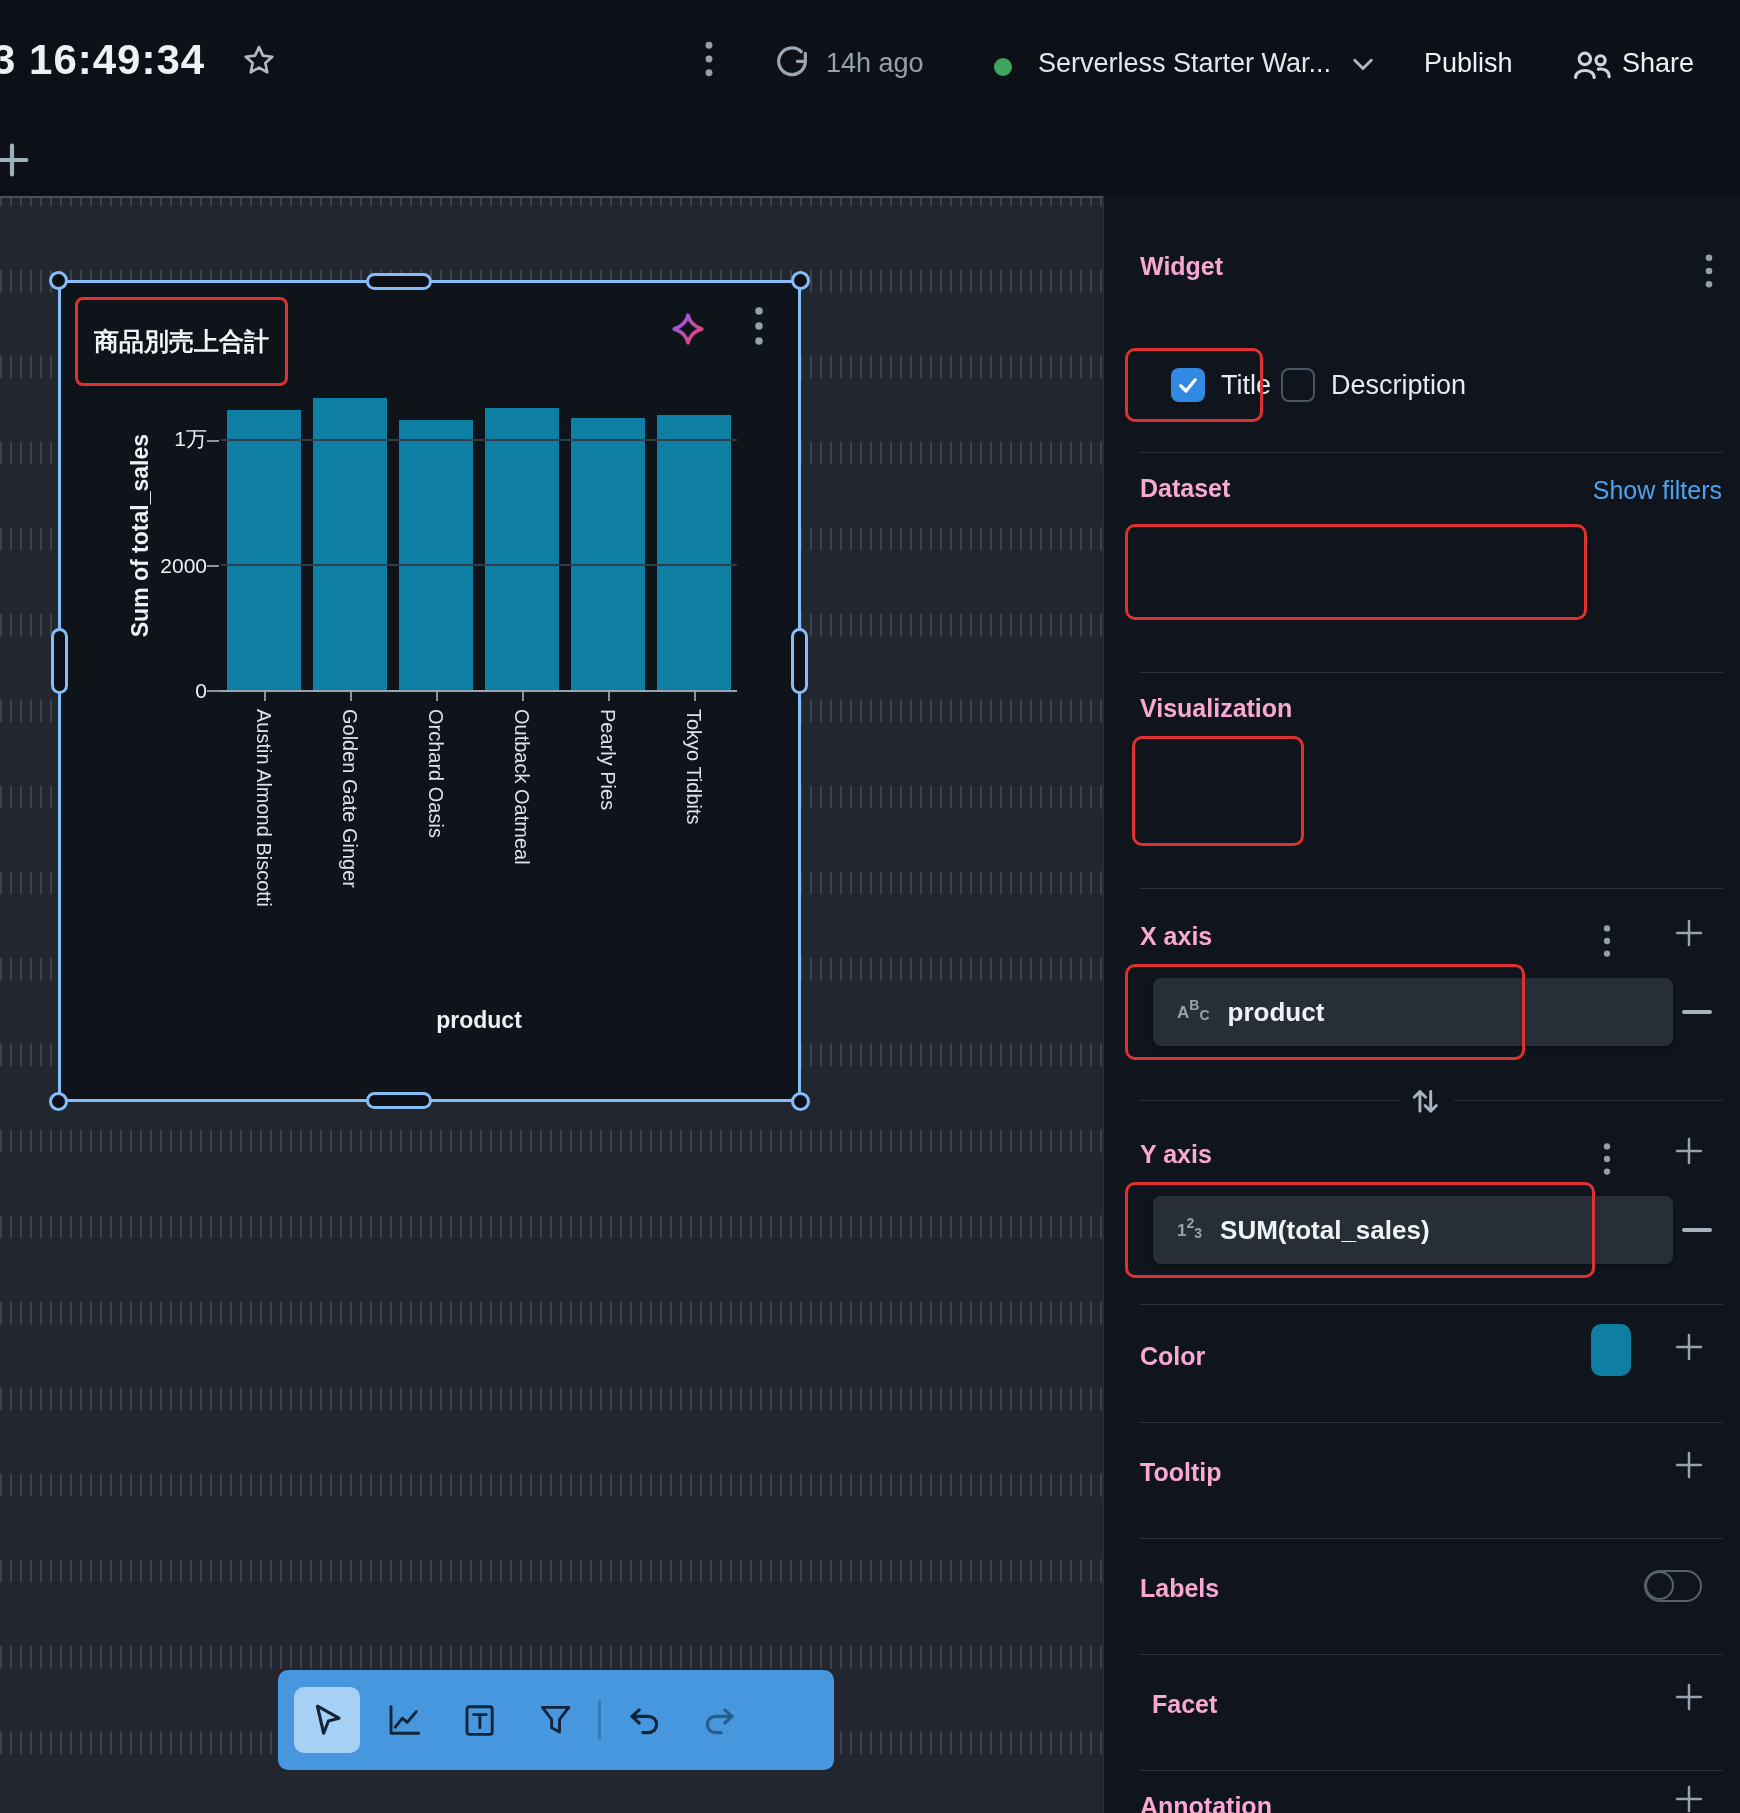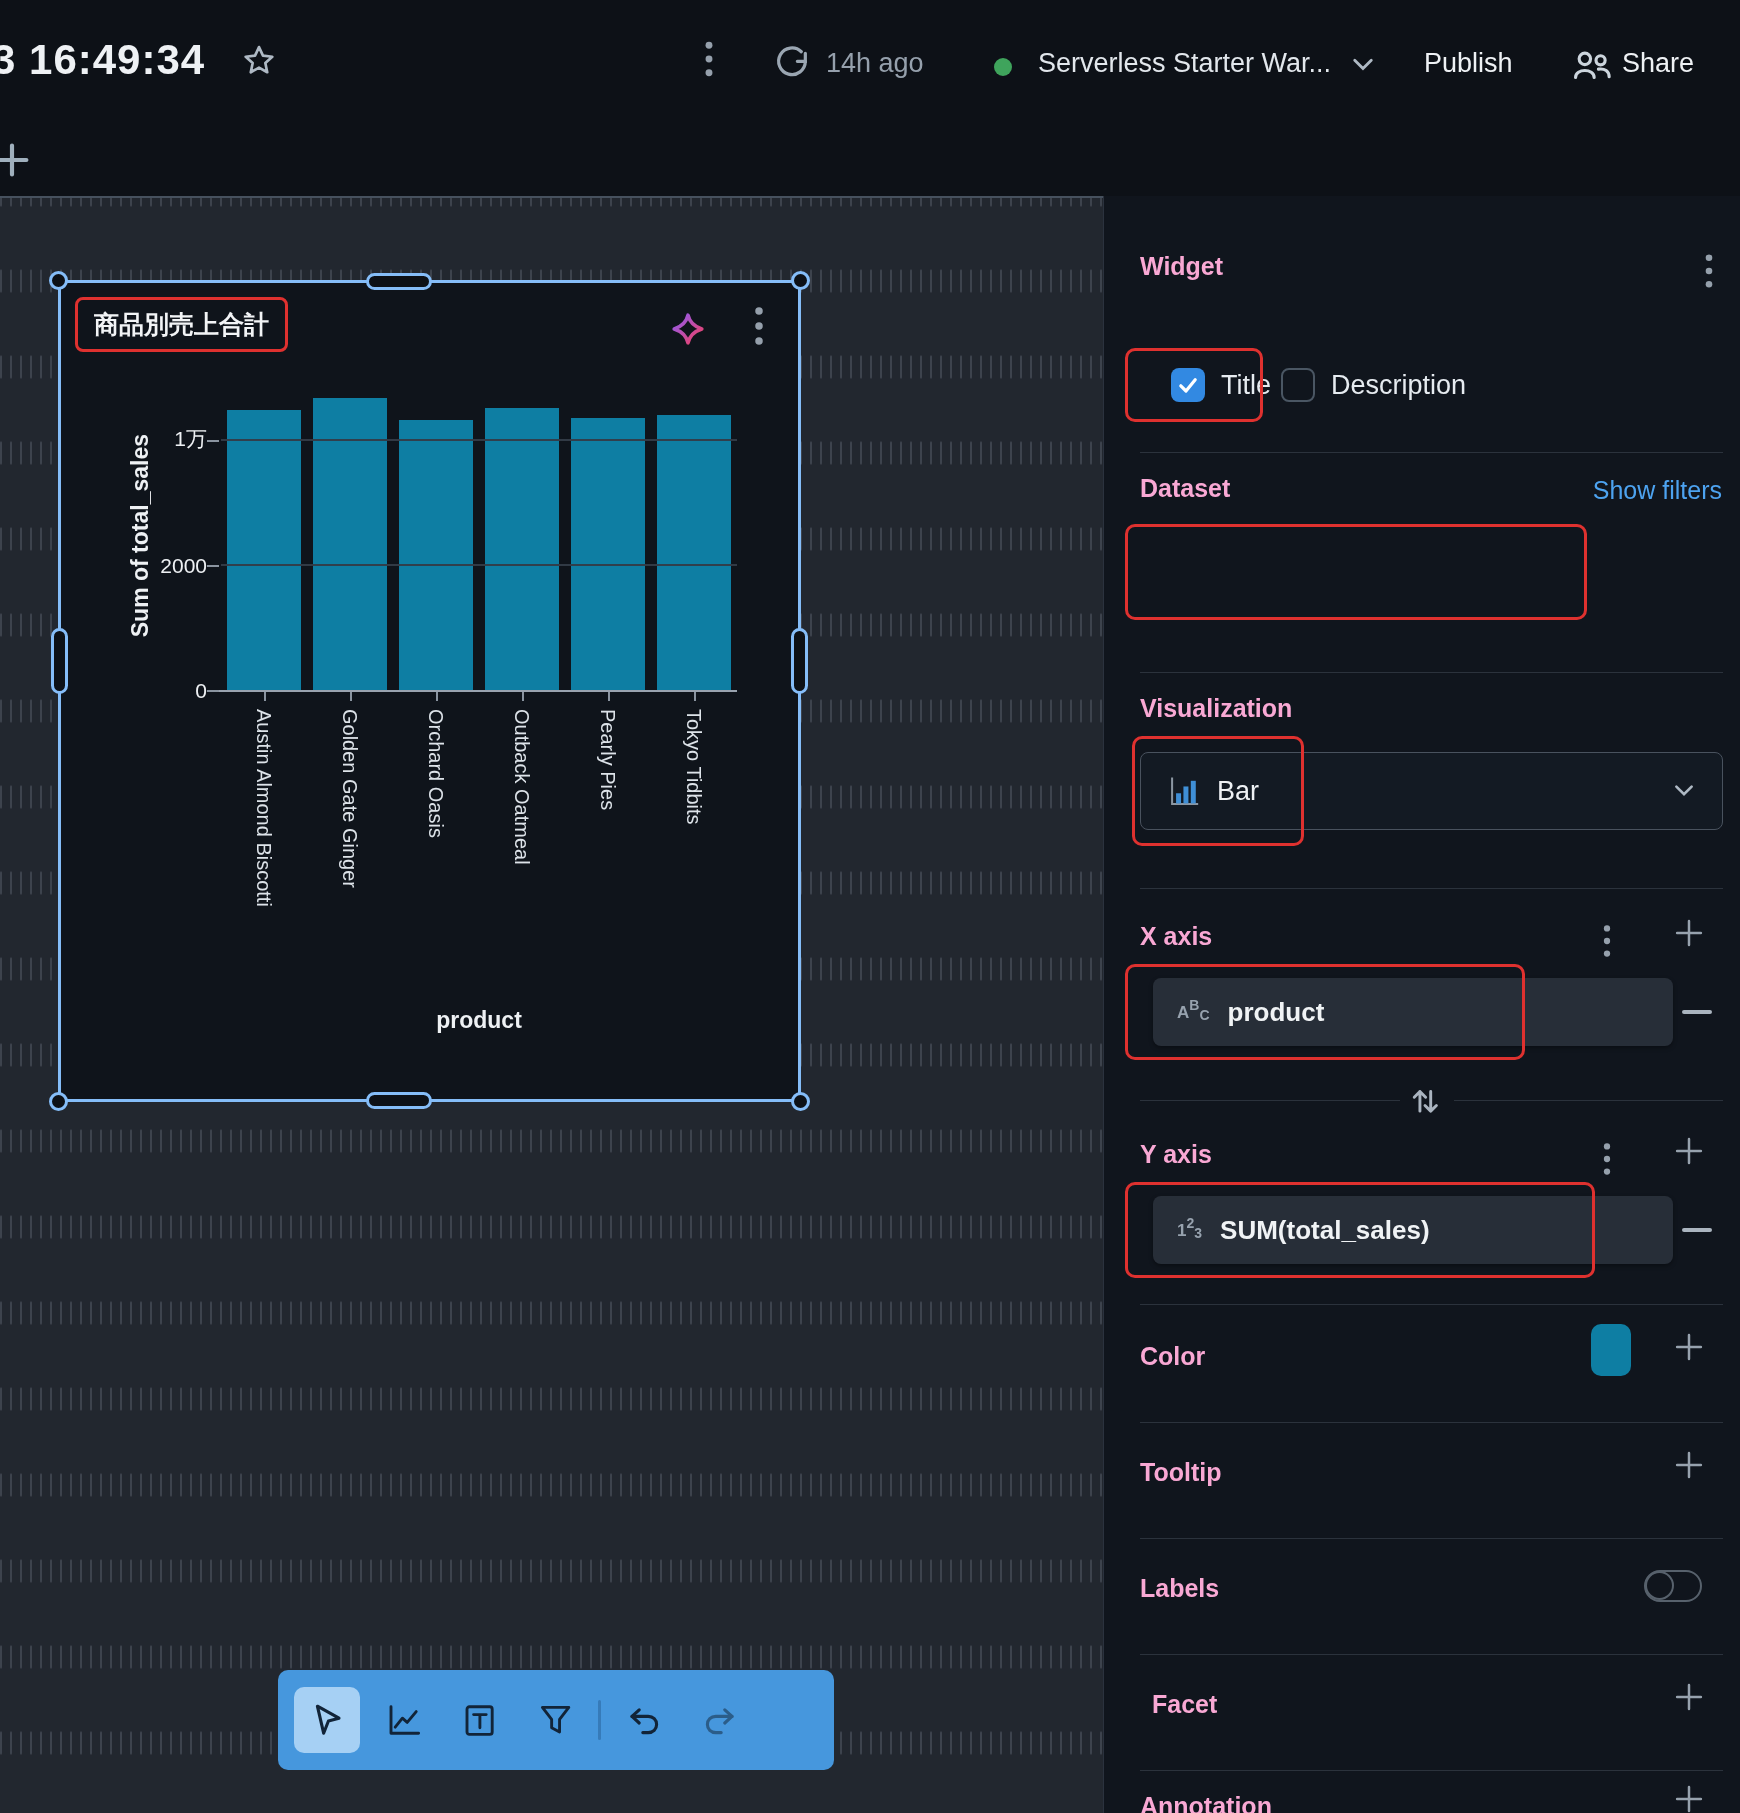--- a/index.html
+++ b/index.html
@@ -33,21 +33,21 @@
     border-top:2px solid #46515e; }
 
   
   .widget { position:absolute; left:58px; top:82px; width:743px; height:822px;
     background:#0f141b; border:3px solid #85bdf8; }
   .handle { position:absolute; background:#0d1117; border:3.5px solid #85bdf8; z-index:5; }
   .h-corner { width:19px; height:19px; border-radius:50%; }
   .h-pill-h { width:66px; height:17px; border-radius:9px; }
   .h-pill-v { width:17px; height:66px; border-radius:9px; }
 
-  .w-title-box { position:absolute; left:14px; top:14px; border:3px solid #df312f; border-radius:8px; padding:8px 16px; }
+  .w-title-box { position:absolute; left:14px; top:14px; border:3px solid #df312f; border-radius:8px; padding:25px 16px; }
   .w-title { font-size:25px; font-weight:bold; color:#f2f4f6; }
   .w-sparkle { position:absolute; right:92px; top:28px; }
   .w-kebab { position:absolute; right:36px; top:28px; }
 
   
   .plot { position:absolute; left:160px; top:98px; width:516px; height:310px; }
   .gridline { position:absolute; left:0; width:100%; height:2px; background:rgba(52,60,72,0.95); z-index:3; }
   .baseline { position:absolute; left:-14px; bottom:-1px; width:530px; height:2px; background:#99a3af; z-index:4; }
   .bar-slots { position:absolute; left:0; top:0; width:100%; height:100%; display:flex; align-items:flex-end; z-index:2; }
   .bar-slot { flex:1; display:flex; justify-content:center; align-items:flex-end; height:100%; }
@@ -315,36 +315,20 @@
     <div class="p-divider" style="top:256px;"></div>
 
     <div class="p-abs p-label" style="left:36px; top:278px;">Dataset</div>
     <div class="p-abs link" style="right:18px; top:280px;">Show filters</div>
     <div class="redbox" style="left:21px; top:328px; width:462px; height:96px;"></div>
 
     <div class="p-divider" style="top:476px;"></div>
 
     <div class="p-abs p-label" style="left:36px; top:498px;">Visualization</div>
     <div class="redbox" style="left:28px; top:540px; width:172px; height:110px;"></div>
-    <div class="dropdown" style="top:556px; height:78px;">
-      <span style="margin-right:16px;">
-        <svg width="34" height="34" viewBox="0 0 30 30">
-          <path d="M4.5 3 V26.5 H27.5" stroke="#8b96a2" stroke-width="1.8" fill="none"></path>
-          <rect x="8" y="17" width="4.4" height="9" fill="#3f8fd6"></rect>
-          <rect x="14.5" y="11" width="4.4" height="15" fill="#3f8fd6"></rect>
-          <rect x="21" y="6" width="4.4" height="20" fill="#3f8fd6"></rect>
-        </svg>
-      </span>
-      <span>Bar</span>
-      <span class="dd-chev">
-        <svg width="24" height="18" viewBox="0 0 22 16" fill="none" stroke="#aeb9c4" stroke-width="2.4" stroke-linecap="round">
-            <path d="M4 4 L11 11 L18 4"></path>
-          </svg>
-      </span>
-    </div>
 
     <div class="p-divider" style="top:692px;"></div>
 
     <div class="p-abs p-label" style="left:36px; top:726px;">X axis</div>
     <div class="p-abs kebab" style="left:500px; top:730px; transform:scale(1.05)">
         <i></i>
         <i></i>
         <i></i>
       </div>
     <div class="p-abs" style="left:568px; top:720px;">

